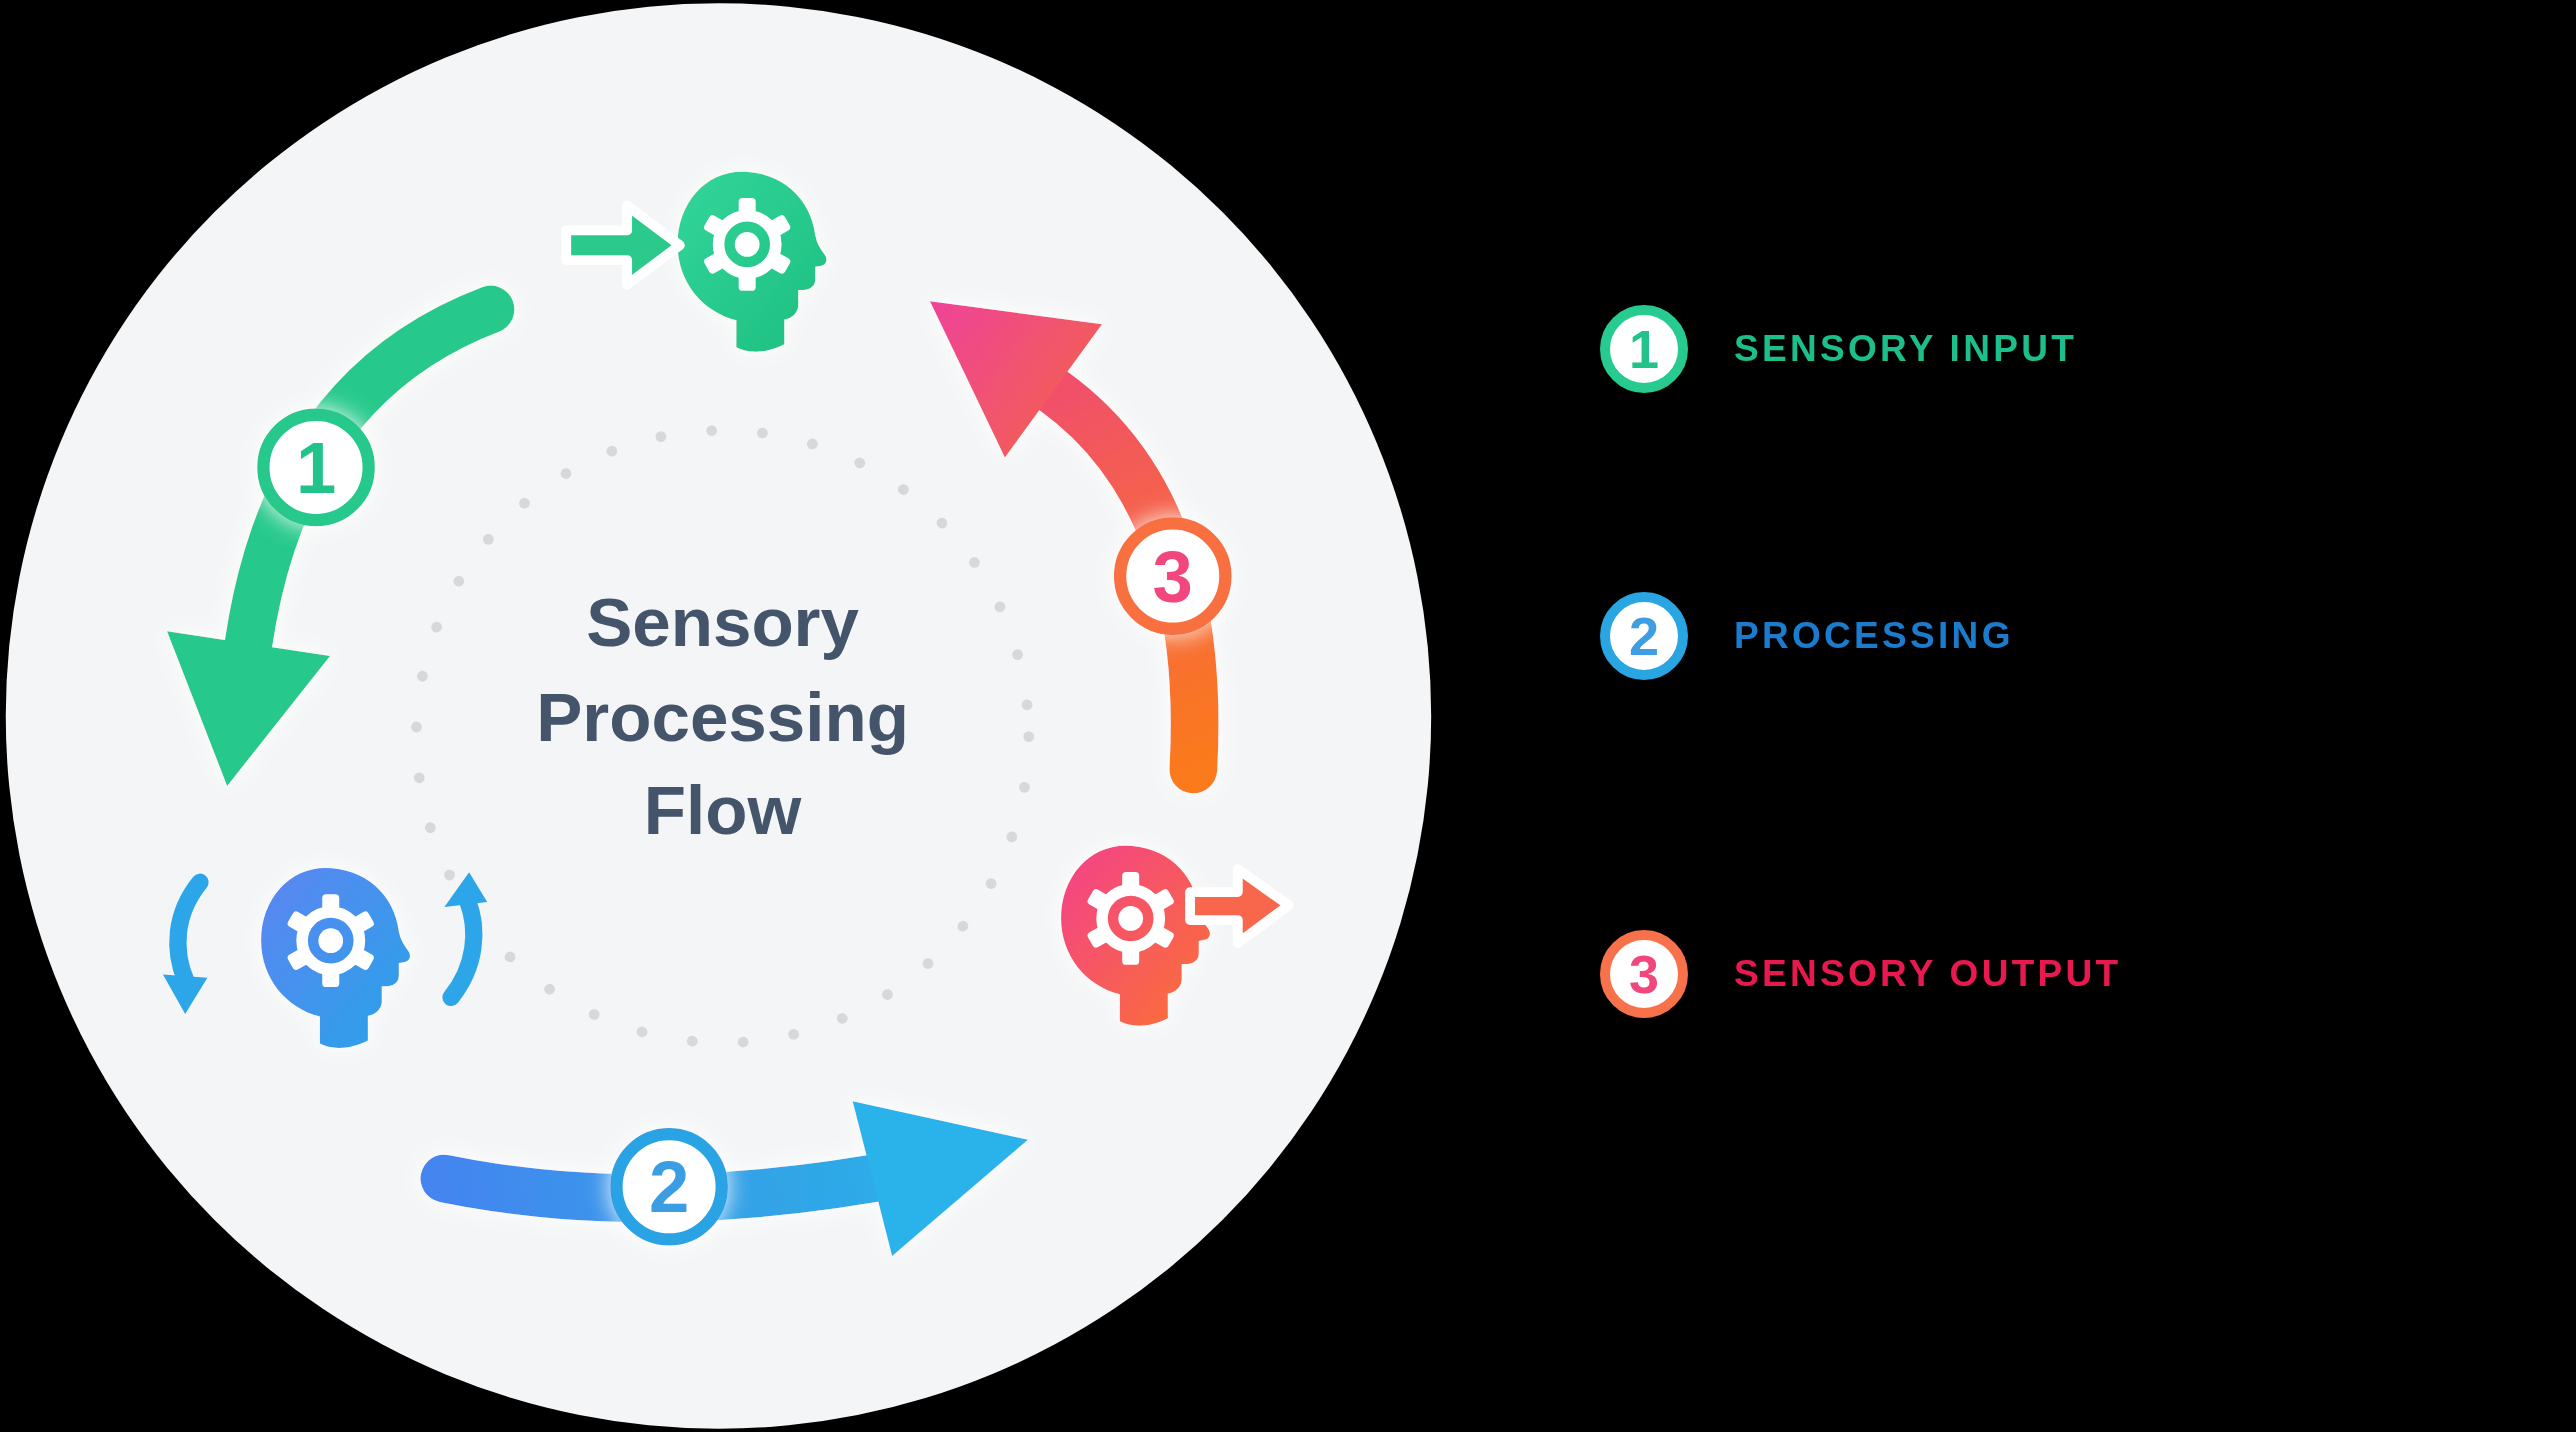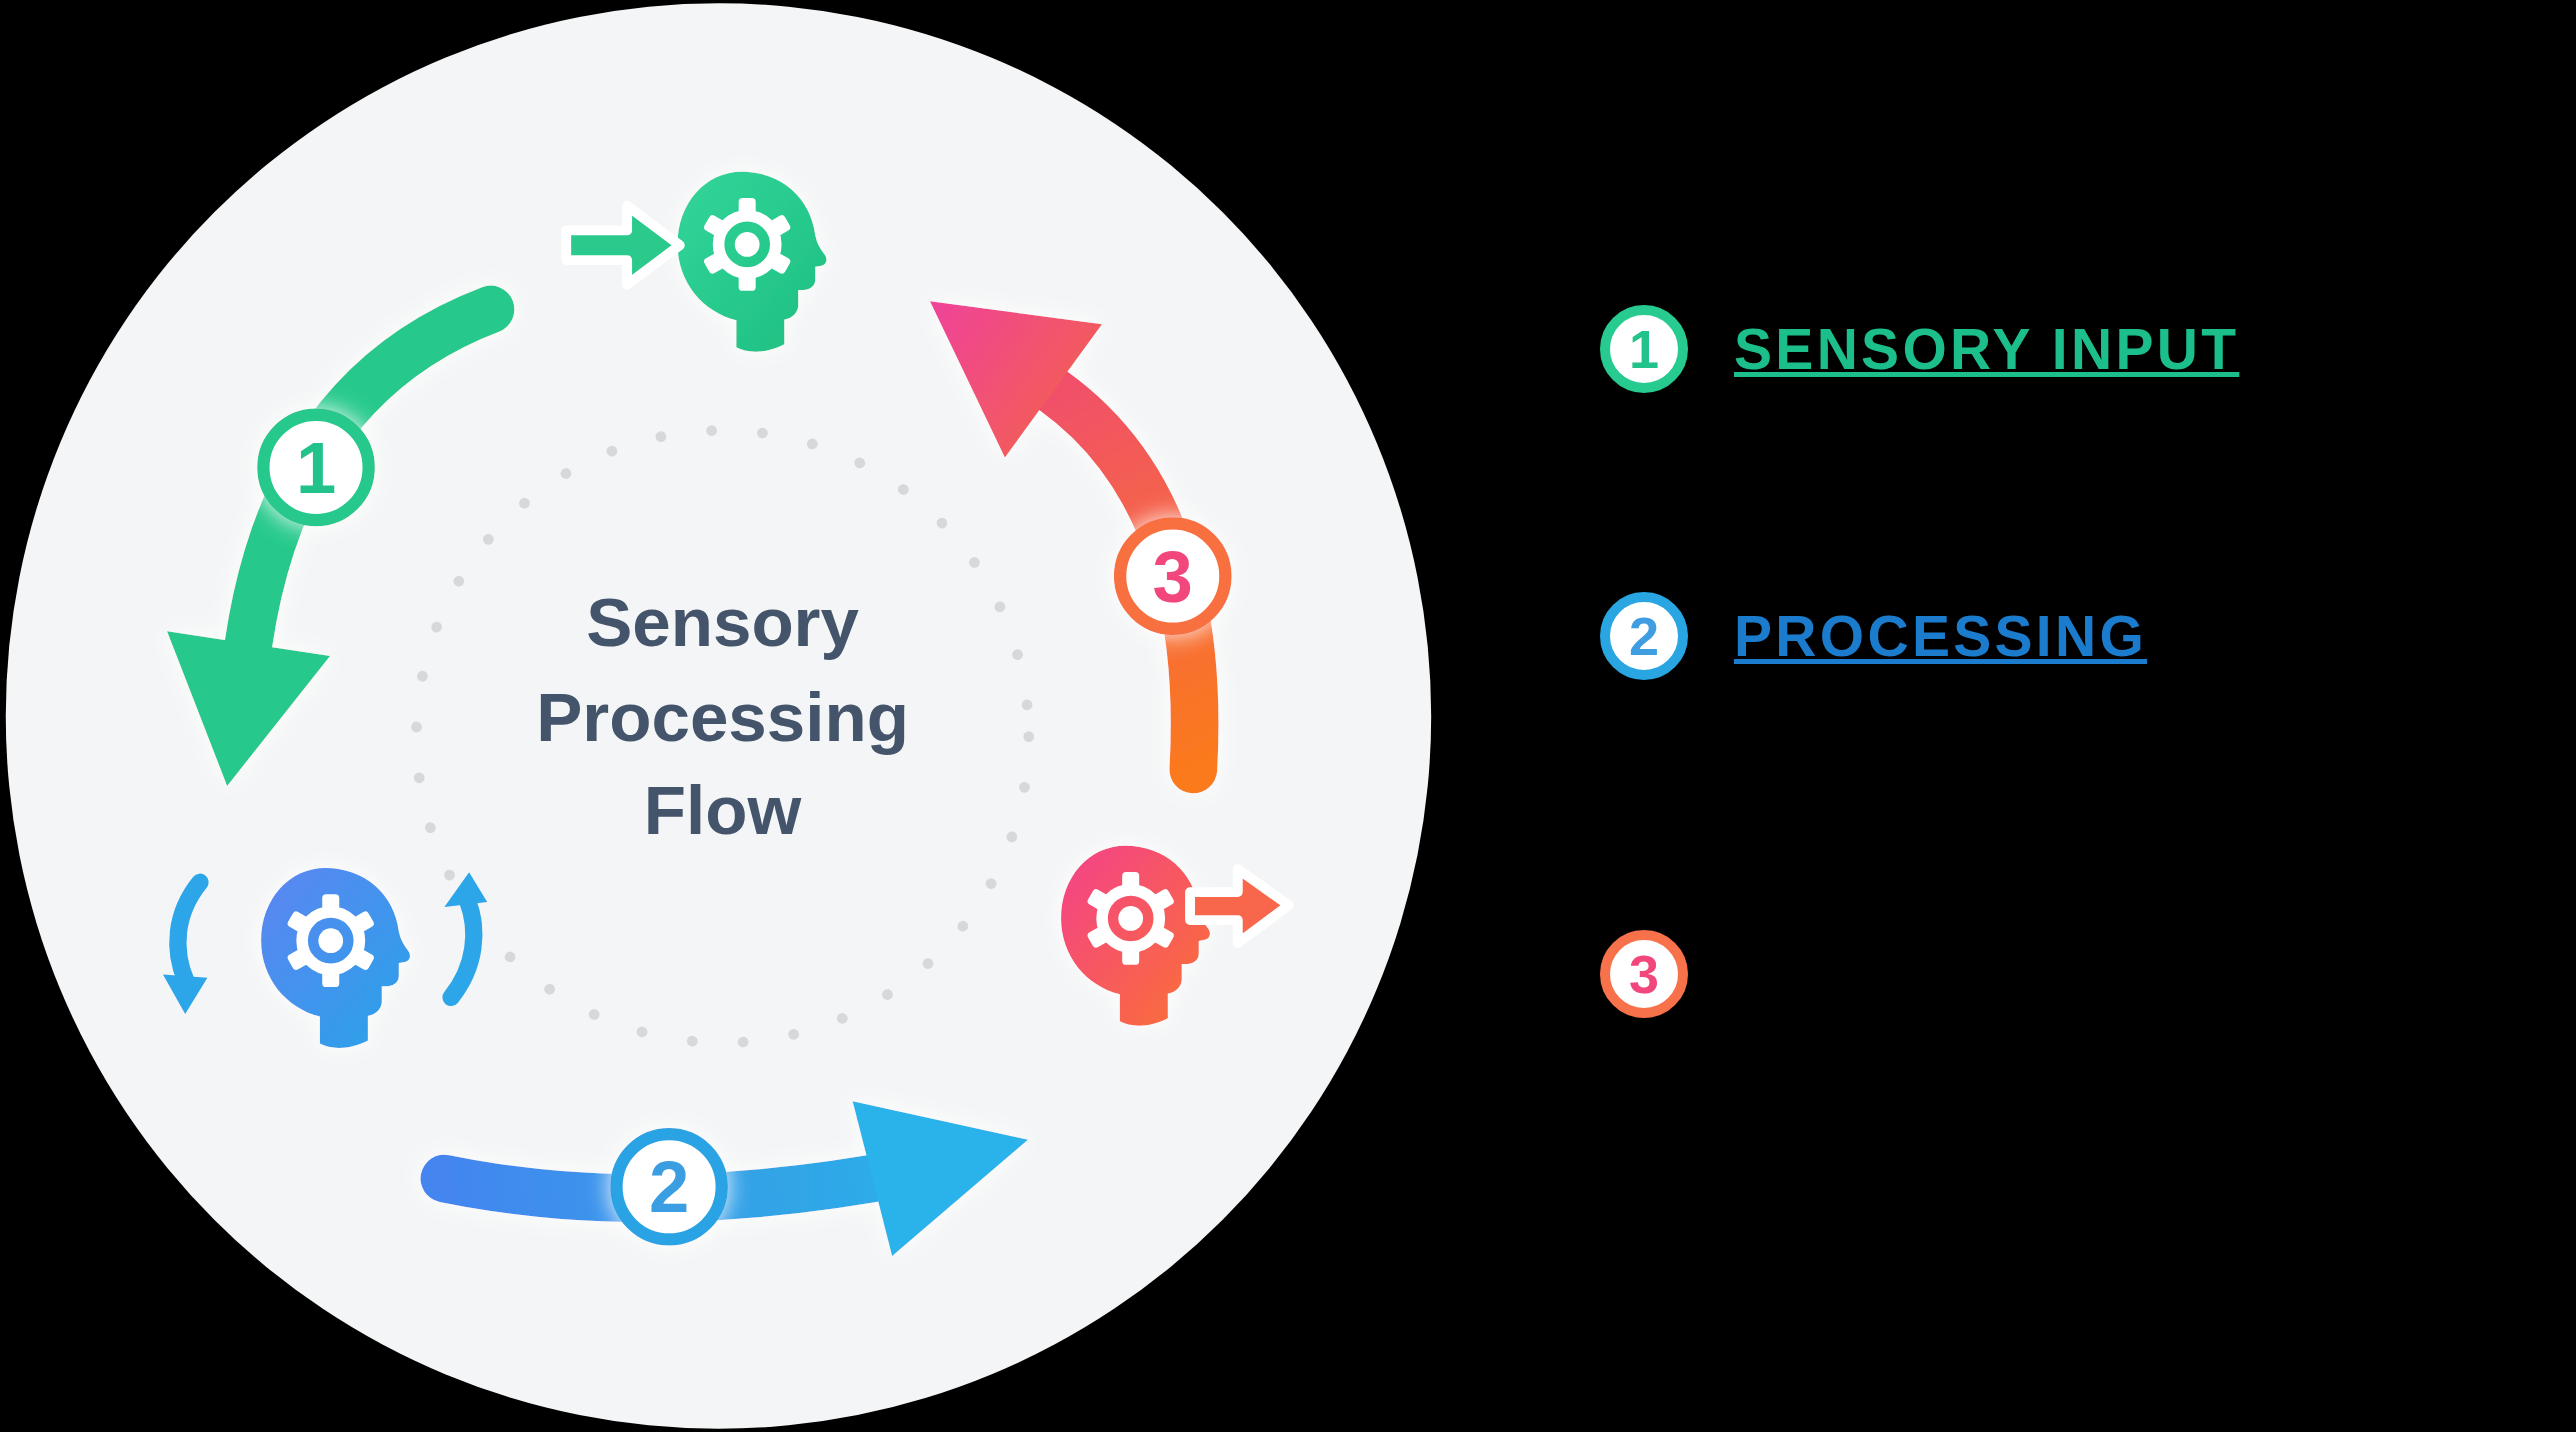--- a/index.html
+++ b/index.html
@@ -4,21 +4,21 @@
 <style>
   html,body{margin:0;padding:0;background:#000;width:2576px;height:1432px;overflow:hidden;
             font-family:"Liberation Sans","DejaVu Sans",sans-serif;}
   .canvas{position:relative;width:2576px;height:1432px;background:#000;}
   .flow-svg{position:absolute;left:0;top:0;}
   .legend{position:absolute;left:0;top:0;width:2576px;height:1432px;}
   .legend-item{position:absolute;left:1600px;display:flex;align-items:center;gap:46px;}
   .lbadge{width:68px;height:68px;border:10px solid;border-radius:50%;background:#fff;
           display:flex;align-items:center;justify-content:center;flex:0 0 auto;}
   .lbadge span{font-size:54px;font-weight:800;line-height:1;}
-  .llabel{font-size:57px;font-weight:800;letter-spacing:3.3px;white-space:nowrap;text-decoration:underline;}
+  .llabel{font-size:37px;font-weight:800;letter-spacing:3.3px;white-space:nowrap;}
   text{font-family:"Liberation Sans","DejaVu Sans",sans-serif;}
 </style>
 </head>
 <body>
 
 <div class="canvas">
 
   <svg class="flow-svg" width="1432" height="1432" viewBox="0 0 1740 1740">
     <defs>
       <linearGradient id="gradGreenHead" x1="0" y1="0" x2="1" y2="1">
@@ -148,17 +148,18 @@
     <div class="legend-item" style="top:592px;">
       <div class="lbadge" style="border-color:#29a5e2;color:#3f9de2;">
         <span>2</span>
       </div>
       <div class="llabel" style="color:#1b7ccd;">PROCESSING</div>
     </div>
     <div class="legend-item" style="top:930px;">
       <div class="lbadge" style="border-color:#f7714b;color:#f1477c;">
         <span>3</span>
       </div>
+      <div class="llabel" style="color:#e7194f;">SENSORY OUTPUT</div>
     </div>
   </div>
 
 </div>
 
 
 </body></html>

